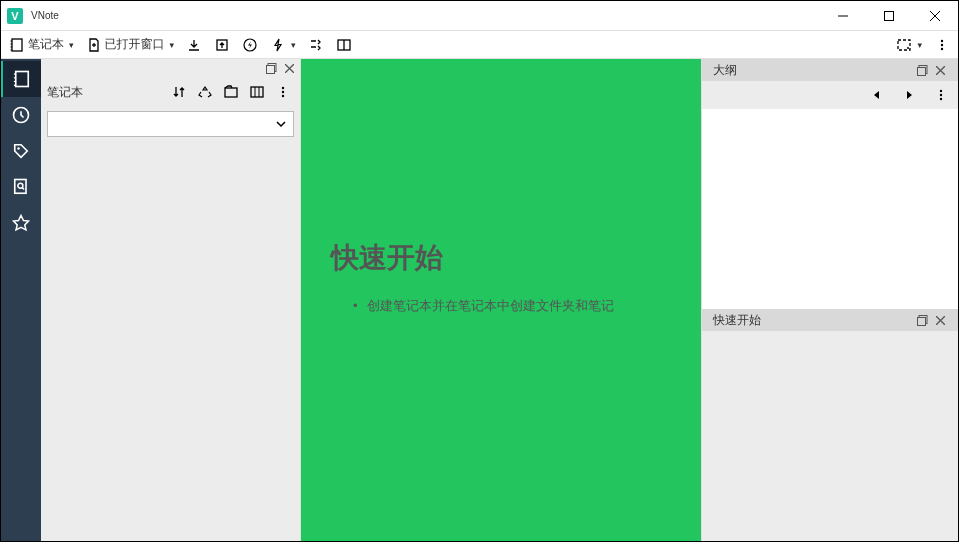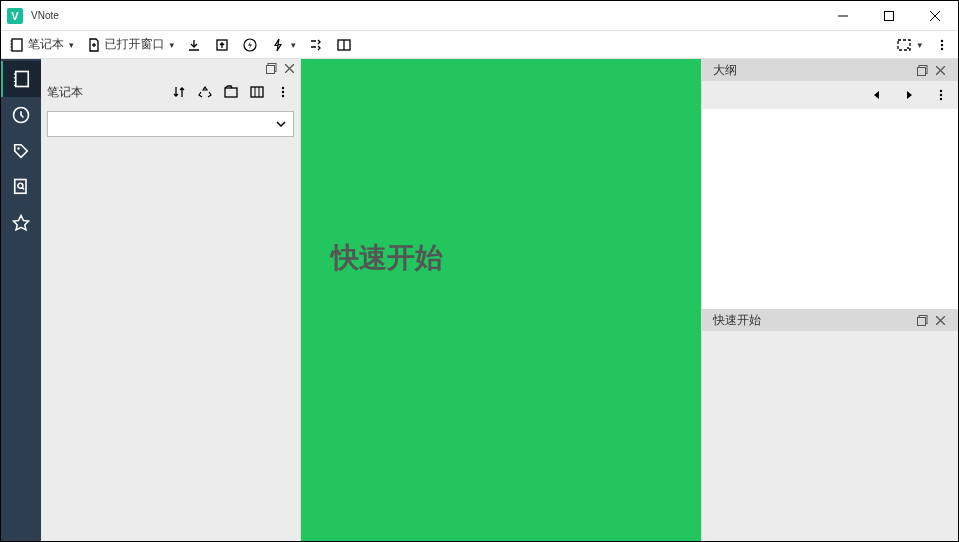--- a/index.html
+++ b/index.html
@@ -264,20 +264,21 @@
         <svg width="12" height="12" viewBox="0 0 12 12">
             <path d="M2 4 l4 4 l4 -4" fill="none" stroke="#000" stroke-width="1.5"></path>
           </svg>
       </div>
     </div>
   </div>
 
   <div class="main-area">
     <div class="quick-title">快速开始</div>
     <ul class="quick-list">
+      <li>创建笔记本并在笔记本中创建文件夹和笔记</li>
     </ul>
   </div>
 
   <div class="right-panel">
     <div class="rp-section-header">
       <span>大纲</span>
       <span class="sp"></span>
       <div class="rp-controls">
         <div class="panel-ctrl">
           <svg width="11" height="11" viewBox="0 0 11 11">

